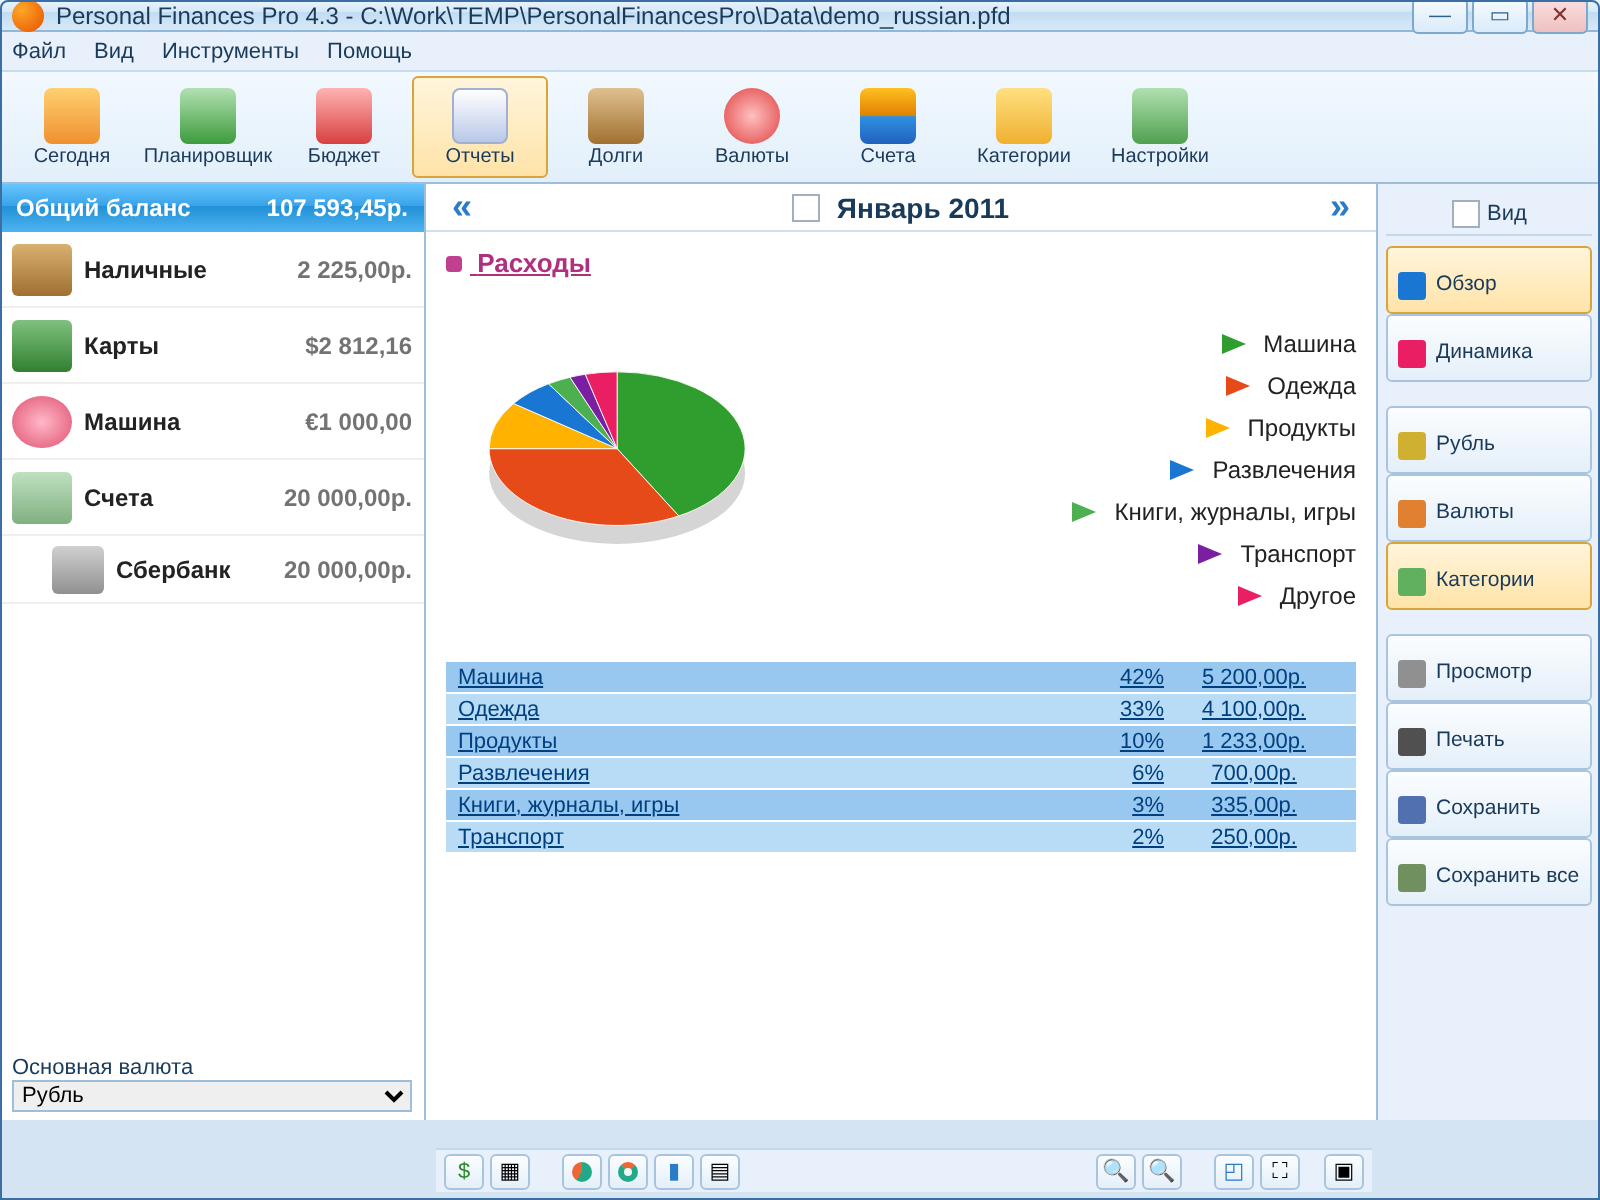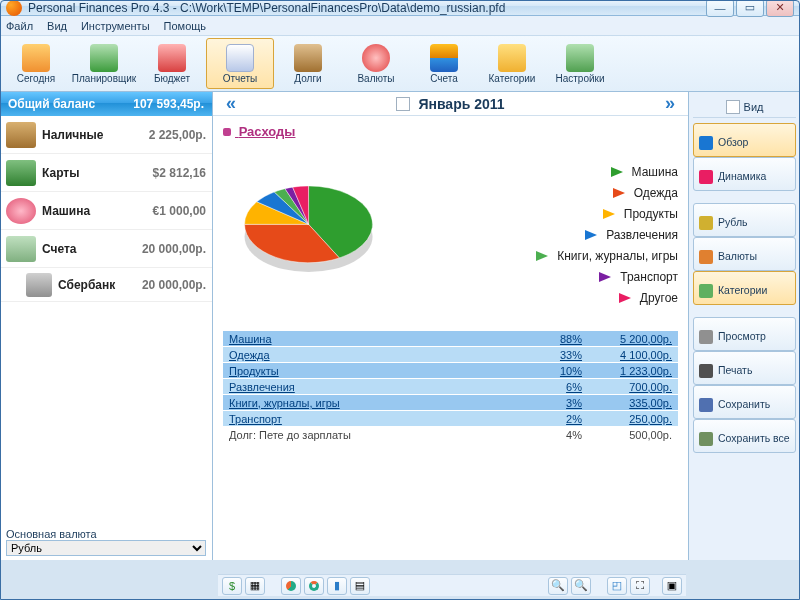--- a/index.html
+++ b/index.html
@@ -66,21 +66,21 @@
 .pie svg { width:100%; height:100%; }
 .legend { flex:1; font-size:12px; color:#222; }
 .legend .lrow { display:flex; align-items:center; justify-content:flex-end; gap:8px; height:21px; }
 .legend .lrow .tri { width:14px;height:14px; }
 
 .tbl { margin-top:6px; font-size:11px; }
 .tbl .trow { display:flex; align-items:center; height:16px; padding:0 6px; }
 .tbl .trow.cat { background:#98c8f0; color:#004080; text-decoration:underline; border-bottom:1px solid #fff; }
 .tbl .trow.cat.alt { background:#b8dcf6; }
 .tbl .trow.plain { background:#fff; color:#444; }
-.tbl .c1{flex:1;} .tbl .c2{width:60px;text-align:right;} .tbl .c3{width:90px;text-align:right;}
+.tbl .c1{flex:1;} .tbl .c2{width:60px;text-align:right;} .tbl .c3{width:90px;text-align:center;}
 
 
 .rpanel { width:112px; background:#e8f1fb; border-left:1px solid #9dbfdc; padding:4px; display:flex; flex-direction:column; gap:3px; }
 .rpanel .rhead { height:22px; display:flex; align-items:center; justify-content:center; font-size:11px; color:#1a3a5a; gap:4px; border-bottom:1px solid #c5d8ea; margin-bottom:2px; }
 .rbtn { height:34px; background:linear-gradient(#fbfdff,#e4eff9); border:1px solid #a9c5de; border-radius:3px; display:flex; align-items:flex-start; padding:12px 5px; font-size:10.5px; color:#1a3a5a; gap:5px; cursor:pointer; }
 .rbtn.active { background:linear-gradient(#fff5dc,#ffe3a8); border-color:#d8a53a; }
 .rbtn .ri{width:14px;height:14px;border-radius:2px;}
 .rgap{height:6px;}
 
 
@@ -254,21 +254,21 @@
               <svg class="tri" viewBox="0 0 14 14">
                 <path d="M1 2 L13 7 L1 12 Z" fill="#e91e63"></path>
               </svg>
               <span>Другое</span>
             </div>
           </div>
       </div>
       <div class="tbl" id="tbl">
           <div class="trow cat">
             <span class="c1">Машина</span>
-            <span class="c2">88%</span>
+            <span class="c2">42%</span>
             <span class="c3">5 200,00р.</span>
           </div>
           <div class="trow cat alt">
             <span class="c1">Одежда</span>
             <span class="c2">33%</span>
             <span class="c3">4 100,00р.</span>
           </div>
           <div class="trow cat">
             <span class="c1">Продукты</span>
             <span class="c2">10%</span>
@@ -281,25 +281,20 @@
           </div>
           <div class="trow cat">
             <span class="c1">Книги, журналы, игры</span>
             <span class="c2">3%</span>
             <span class="c3">335,00р.</span>
           </div>
           <div class="trow cat alt">
             <span class="c1">Транспорт</span>
             <span class="c2">2%</span>
             <span class="c3">250,00р.</span>
-          </div>
-          <div class="trow plain">
-            <span class="c1">Долг: Пете до зарплаты</span>
-            <span class="c2">4%</span>
-            <span class="c3">500,00р.</span>
           </div>
         </div>
     </div>
   </div>
 
   <div class="rpanel">
     <div class="rhead">
       <span style="width:14px;height:14px;background:#fff;border:1px solid #a0b0c0"></span>
       <span>Вид</span>
     </div>

